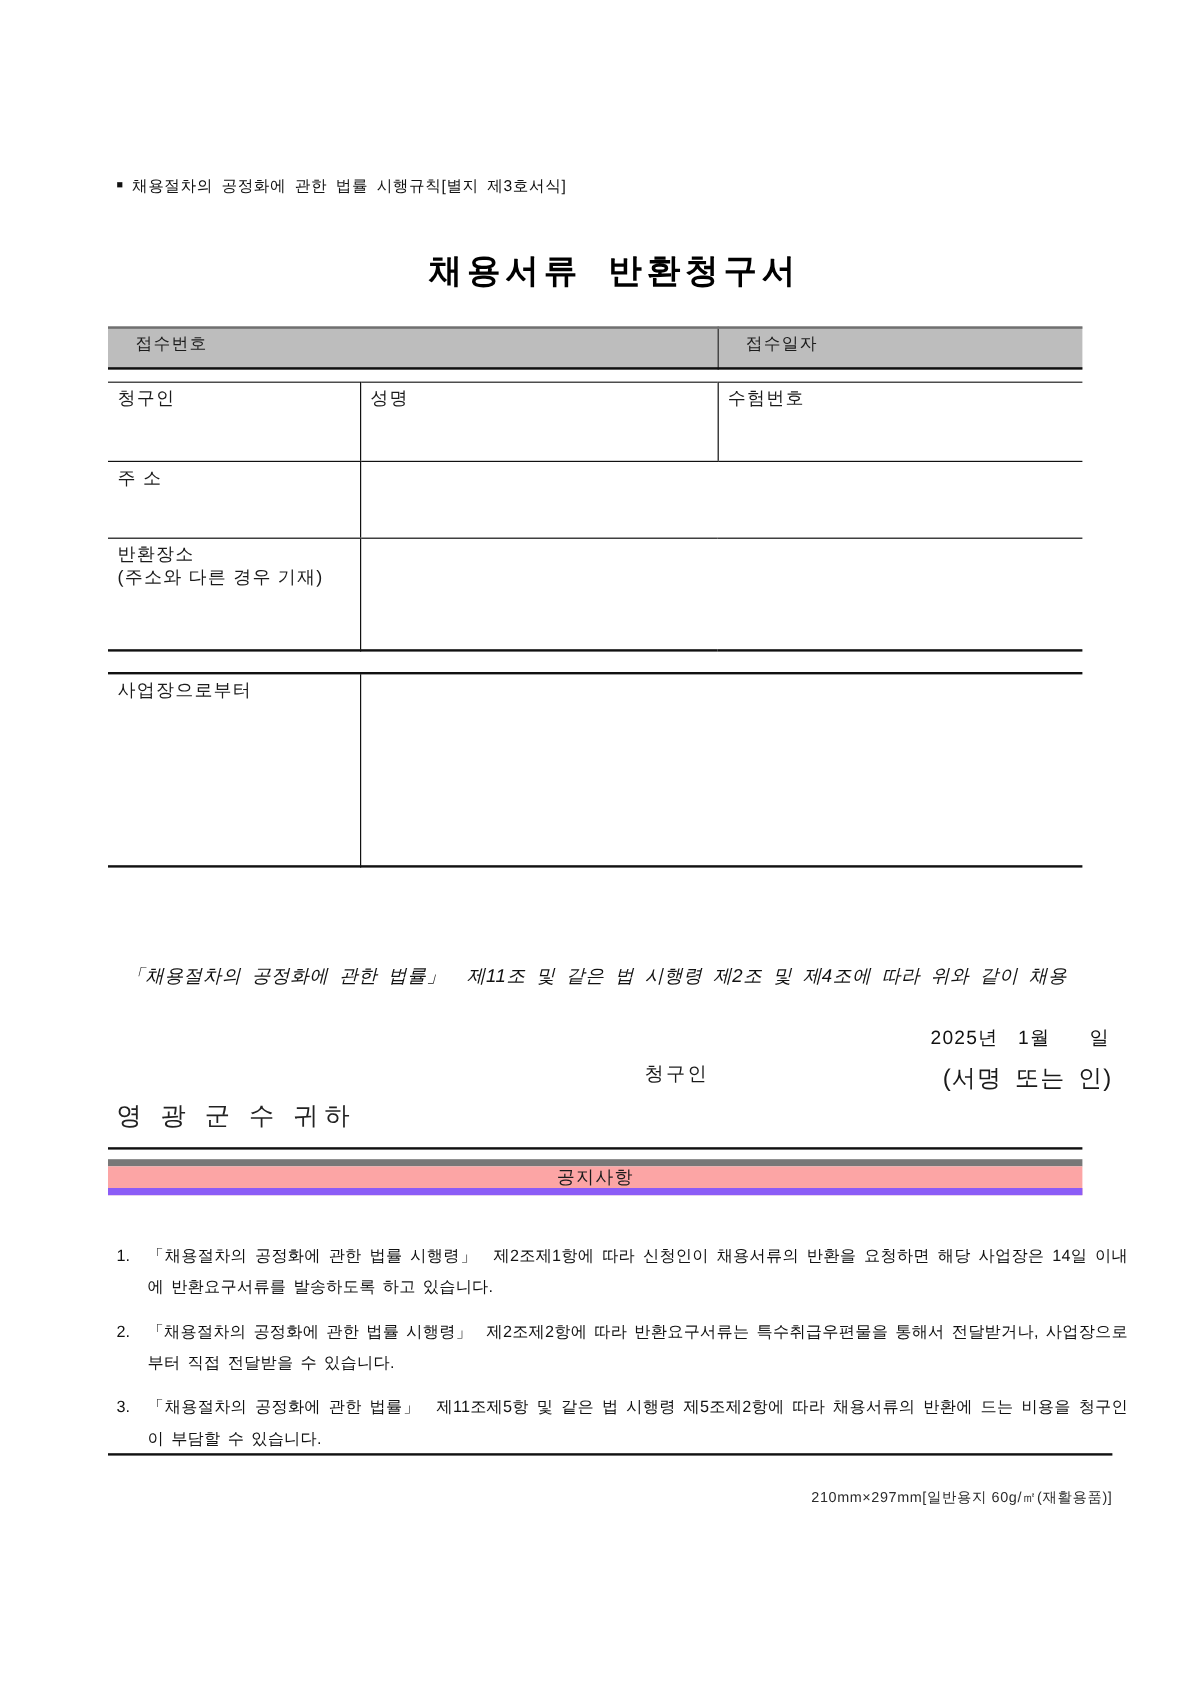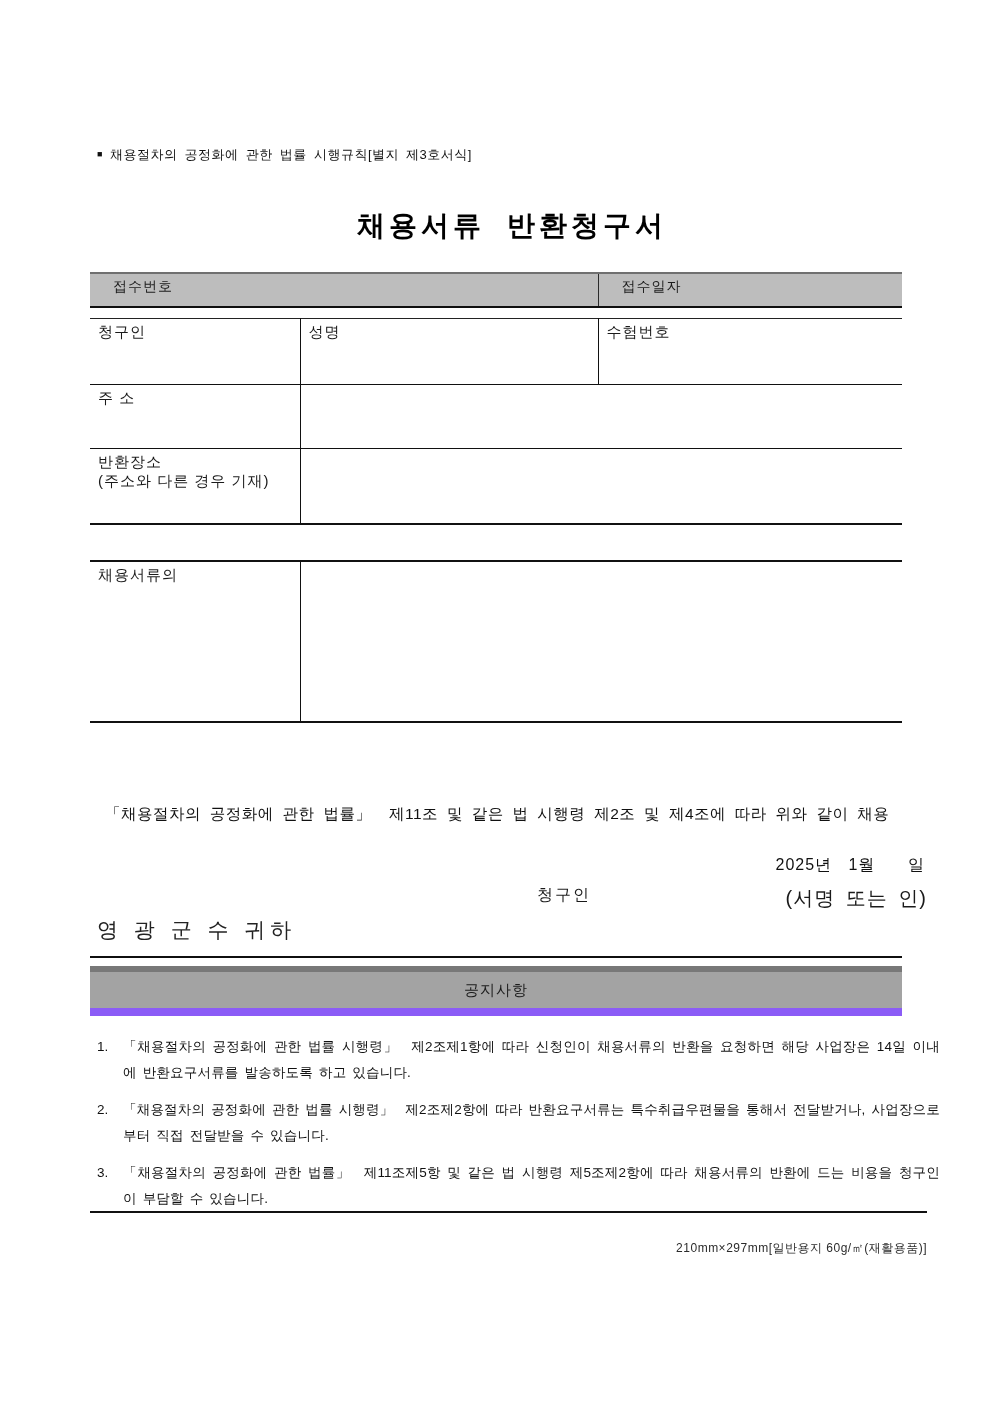--- a/index.html
+++ b/index.html
@@ -49,21 +49,21 @@
 
   .t3-wrap { position: absolute; left: 90px; top: 560px; }
   table.t3 { border-top: 2px solid #111; border-bottom: 2px solid #111; }
 
   .sub-label { display: block; }
 
   
   .declaration {
     position: absolute; left: 95px; top: 736px; width: 835px;
     font-size: 15.5px; line-height: 31px; letter-spacing: 0.5px; word-spacing: 4px;
-    color: #111; white-space: pre-wrap;
+    color: #111; white-space: pre-wrap; font-style: italic;
   }
   .declaration .l1 { text-indent: 10px; }
 
   
   .dateline {
     position: absolute; top: 815px; right: 67px;
     font-size: 16px; letter-spacing: 1px; white-space: pre; color: #111; margin-top: 40px;
   }
 
   
@@ -75,21 +75,21 @@
   .addressee {
     position: absolute; left: 97px; top: 916px;
     font-size: 21px; letter-spacing: 5px; color: #222; white-space: pre;
   }
 
   
   .notice-rule { position: absolute; left: 90px; top: 956px; width: 812px; border-top: 2px solid #0f0f0f; }
   .notice-bar { position: absolute; left: 90px; top: 966px; width: 812px; }
   .notice-bar-accent { height: 6px; background: #787878; }
   .notice-bar-body {
-    height: 44px; background: #a3a3a3; border-bottom: 8px solid #8b5cf6;
+    height: 24px; background: #fca5a5; border-bottom: 6px solid #8b5cf6;
     display: flex; align-items: center; justify-content: center;
     font-size: 15px; letter-spacing: 1px; color: #1b1b1b;
   }
 
   .notice-list { position: absolute; left: 97px; top: 1034px; width: 843px; }
   .notice-item { display: flex; margin-bottom: 11px; font-size: 13.5px; line-height: 26px; color: #111; }
   .notice-item .num { width: 26px; flex: 0 0 26px; }
   .notice-item .txt { flex: 1; text-align: justify; white-space: pre-wrap; word-spacing: 2px; letter-spacing: 0.2px; }
 
   
@@ -125,35 +125,35 @@
           <tr>
         <td style="width:210px; height:66px"><span>청구인</span></td>
         <td class="vdiv" style="width:298px"><span>성명</span></td>
         <td class="vdiv" style="width:304px"><span>수험번호</span></td>
       </tr>
       <tr>
         <td style="height:64px"><span>주 소</span></td>
         <td class="vdiv" colspan="2"></td>
       </tr>
       <tr>
-        <td style="height:75px">
+        <td style="height:93px">
           <span class="sub-label">반환장소</span>
           <span class="sub-label">(주소와 다른 경우 기재)</span>
         </td>
         <td class="vdiv" colspan="2"></td>
       </tr>
     </tbody>
       </table>
   </div>
 
   <div class="t3-wrap">
     <table class="form t3">
       <tbody>
           <tr>
-        <td style="width:210px; height:161px"><span>채용서류의</span></td>
+        <td style="width:210px; height:161px"><span>사업장으로부터</span></td>
         <td class="vdiv" style="width:602px"></td>
       </tr>
     </tbody>
       </table>
   </div>
 
   <div class="declaration">
     <div class="l1">「채용절차의 공정화에 관한 법률」  제11조 및 같은 법 시행령 제2조 및 제4조에 따라 위와 같이 채용</div>
   </div>
 

